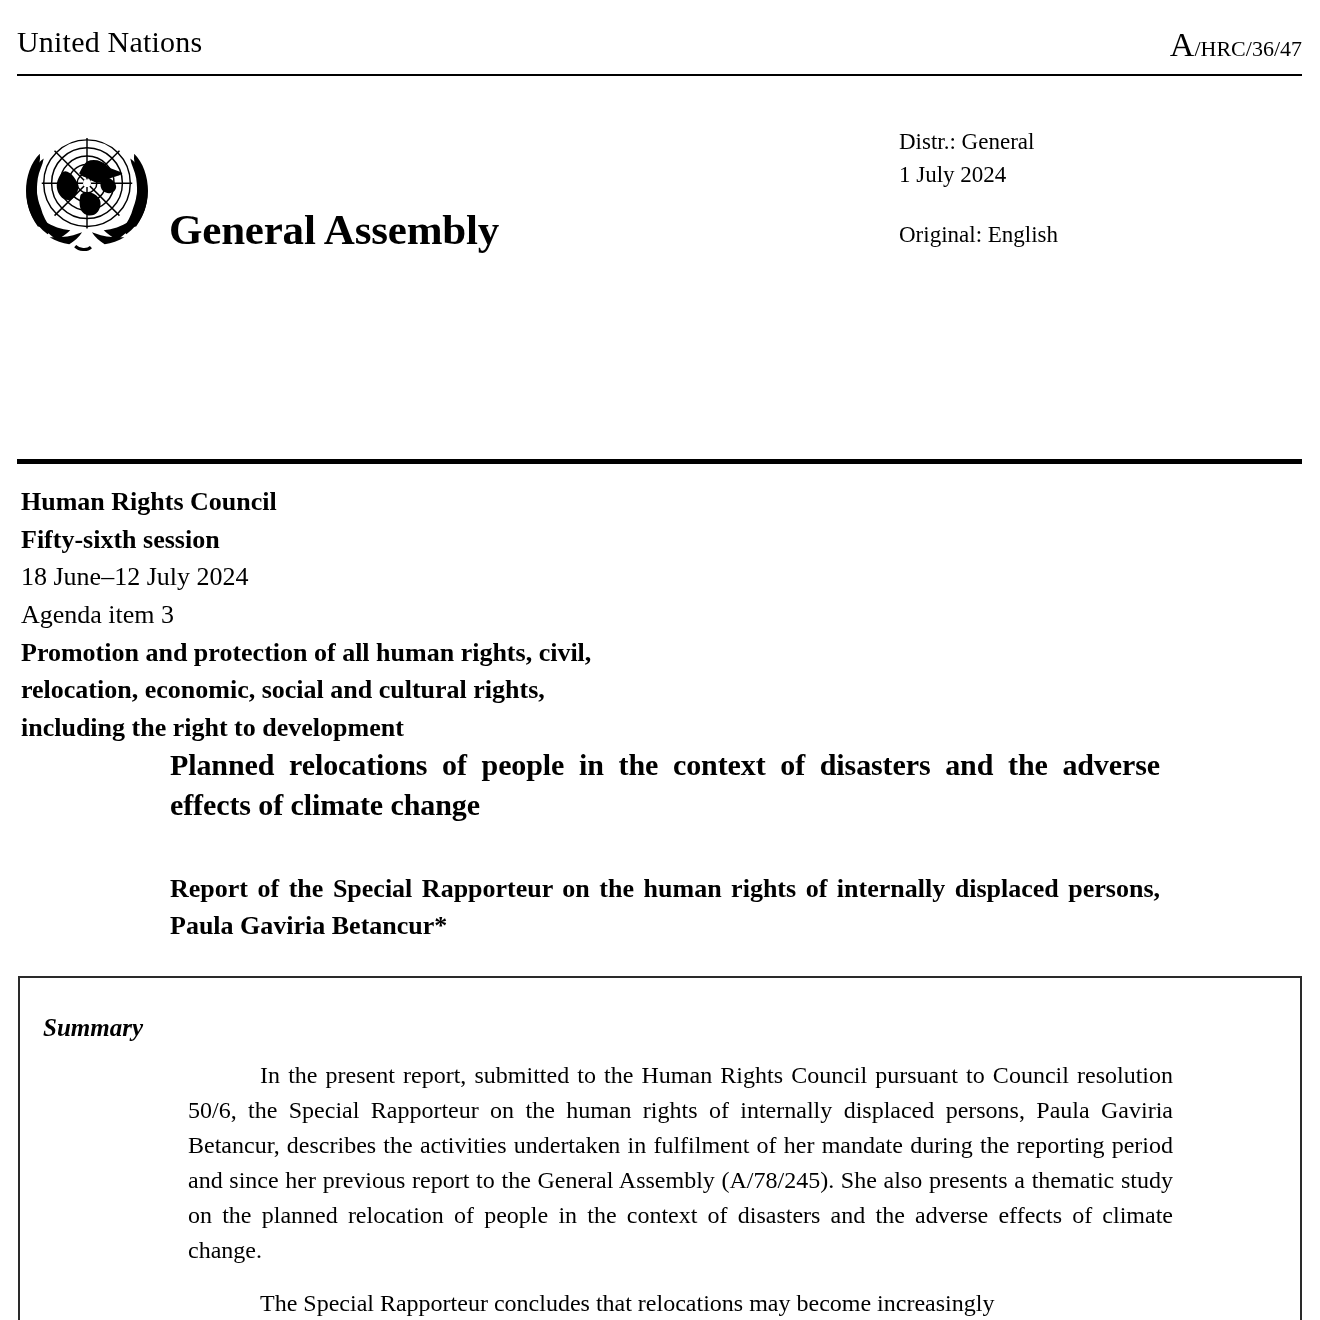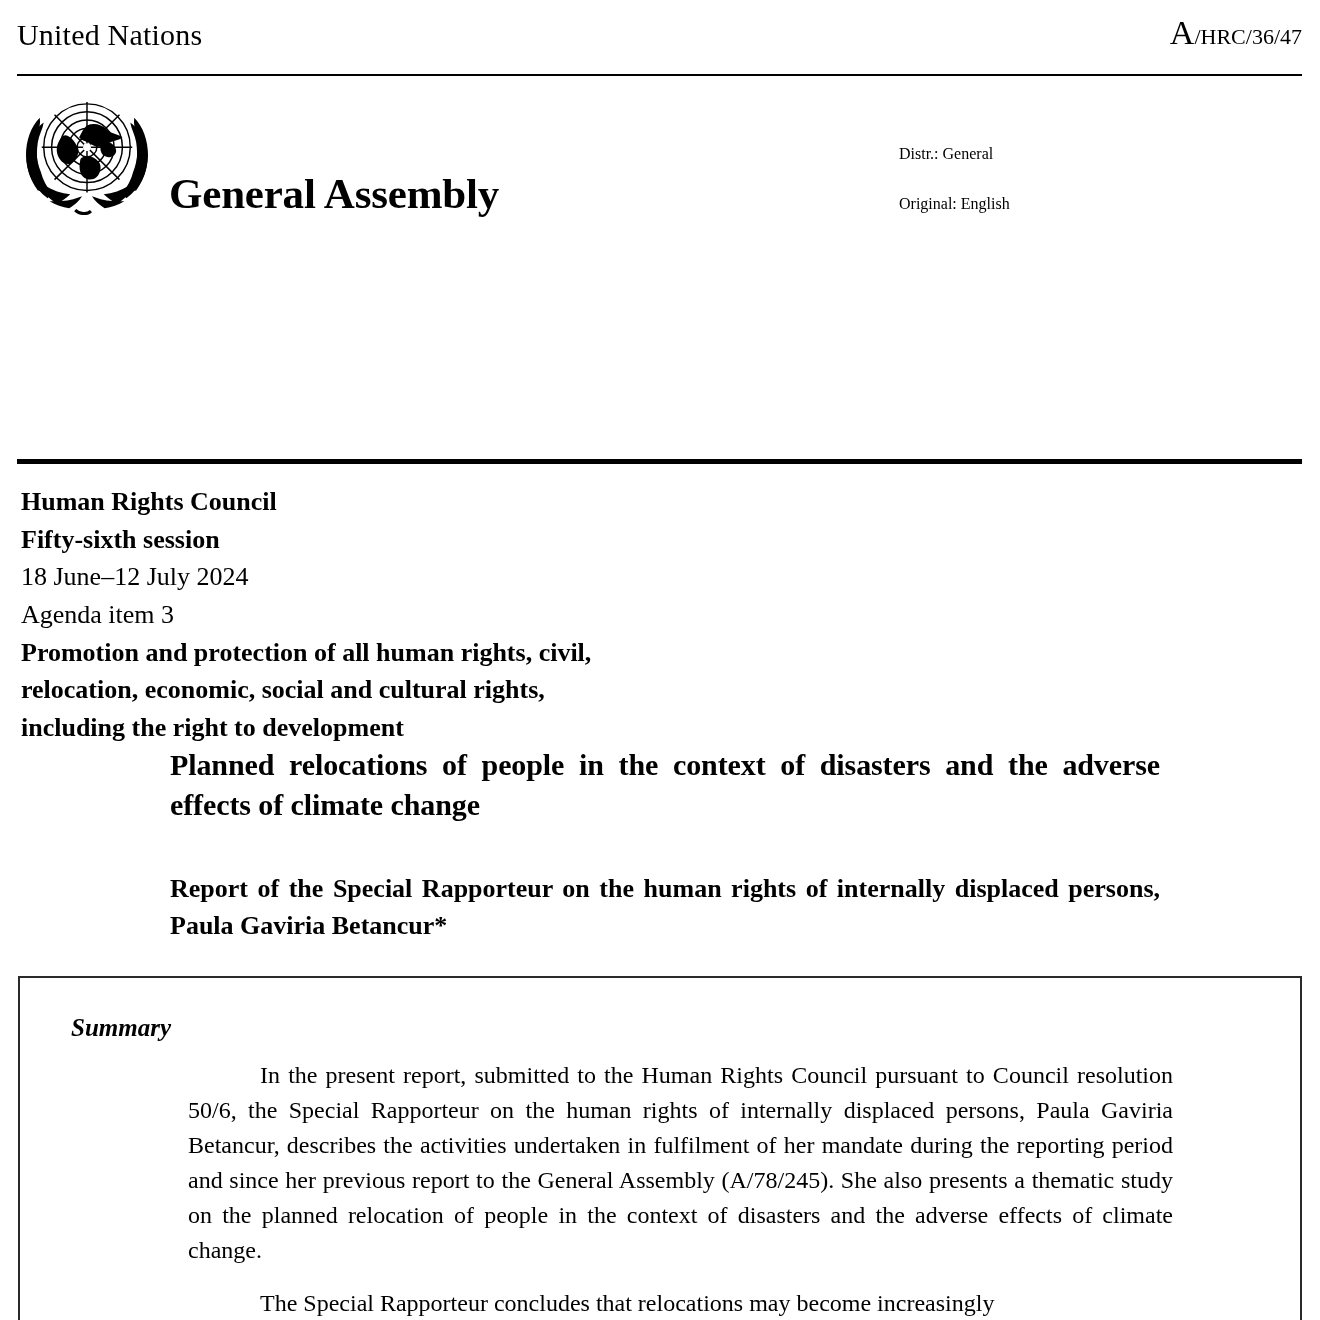--- a/index.html
+++ b/index.html
@@ -12,22 +12,22 @@
     color: #000000;
     overflow: hidden;
     position: relative;
   }
 
   .page { position: relative; width: 1320px; height: 1320px; }
 
   
   .masthead-top {
     position: absolute;
-    left: 17px; top: 10px; width: 1285px;
-    display: flex; align-items: flex-end; justify-content: space-between;
+    left: 17px; top: 22px; width: 1285px;
+    display: flex; align-items: center; justify-content: space-between;
   }
   .org-name {
     font-size: 30px;
     line-height: 1.05;
     letter-spacing: 0.2px;
   }
   .doc-symbol {
     font-size: 22px;
     line-height: 1;
     white-space: nowrap;
@@ -53,21 +53,21 @@
     flex: 0 0 auto;
     font-size: 43px;
     font-weight: bold;
     line-height: 1.05;
     padding-top: 18px;
     letter-spacing: -0.2px;
     width: 730px;
   }
   .distr-block {
     flex: 1 1 auto;
-    font-size: 16px;
+    font-size: 23px;
     line-height: 1.42;
     padding-top: 36px;
   }
   .distr-block .gap { height: 28px; }
 
   .rule-thick {
     position: absolute;
     left: 17px; top: 459px; width: 1285px; height: 5px;
     background: #000;
   }
@@ -104,21 +104,21 @@
   .summary-box {
     position: absolute;
     left: 18px; top: 976px;
     width: 1284px; height: 360px;
     border: 2px solid #2a2a2a;
     overflow: hidden;
     background: #fff;
   }
   .summary-label {
     position: absolute;
-    left: 51px; top: 36px;
+    left: 23px; top: 36px;
     font-size: 25px;
     font-style: italic;
     font-weight: bold;
   }
   .summary-body {
     position: absolute;
     left: 168px; top: 80px; width: 985px;
     font-size: 24px;
     line-height: 1.46;
     text-align: justify;
@@ -182,20 +182,21 @@
         <g fill="none" stroke="#000" stroke-width="3">
           <path d="M58 116 c4 4 12 5 16 1"></path>
         </g>
       </svg>
     </div>
 
     <div class="body-title">General Assembly</div>
 
     <div class="distr-block">
       <div>Distr.: General</div>
+      <div>1 July 2024</div>
       <div class="gap"></div>
       <div>Original: English</div>
     </div>
   </div>
 
   <div class="rule-thick"></div>
 
   <div class="session">
     <div class="b">Human Rights Council</div>
     <div class="b">Fifty-sixth session</div>

